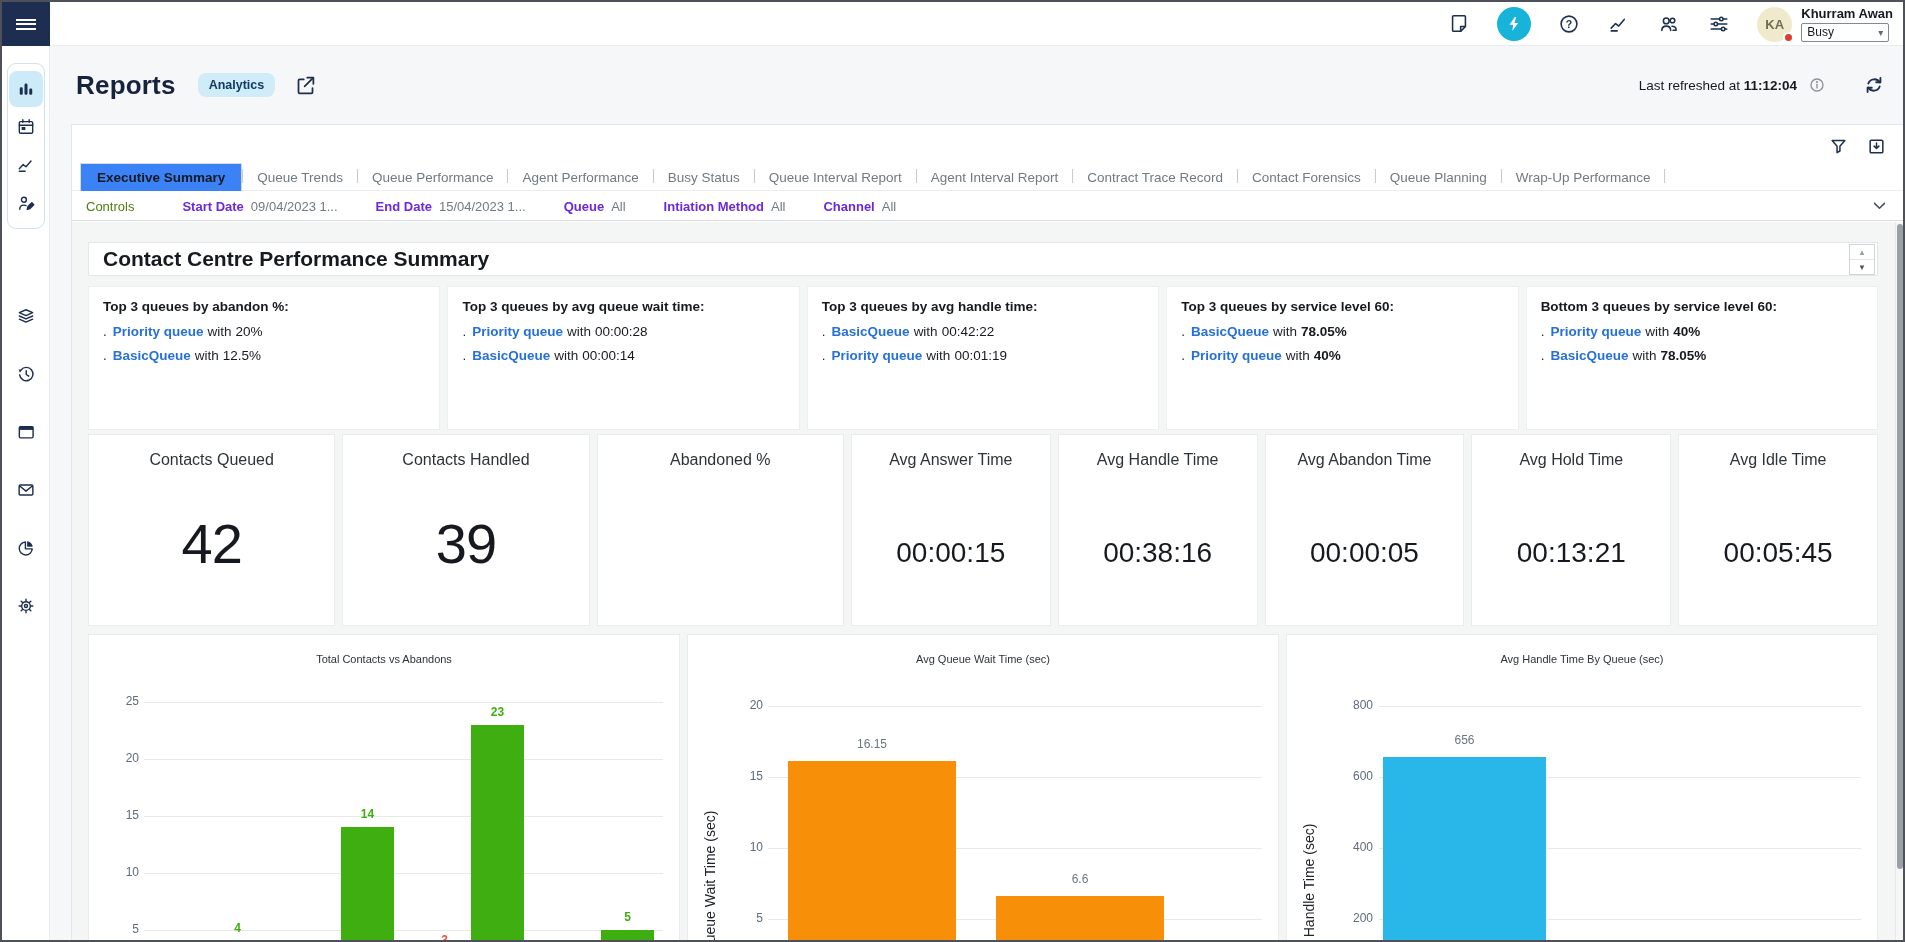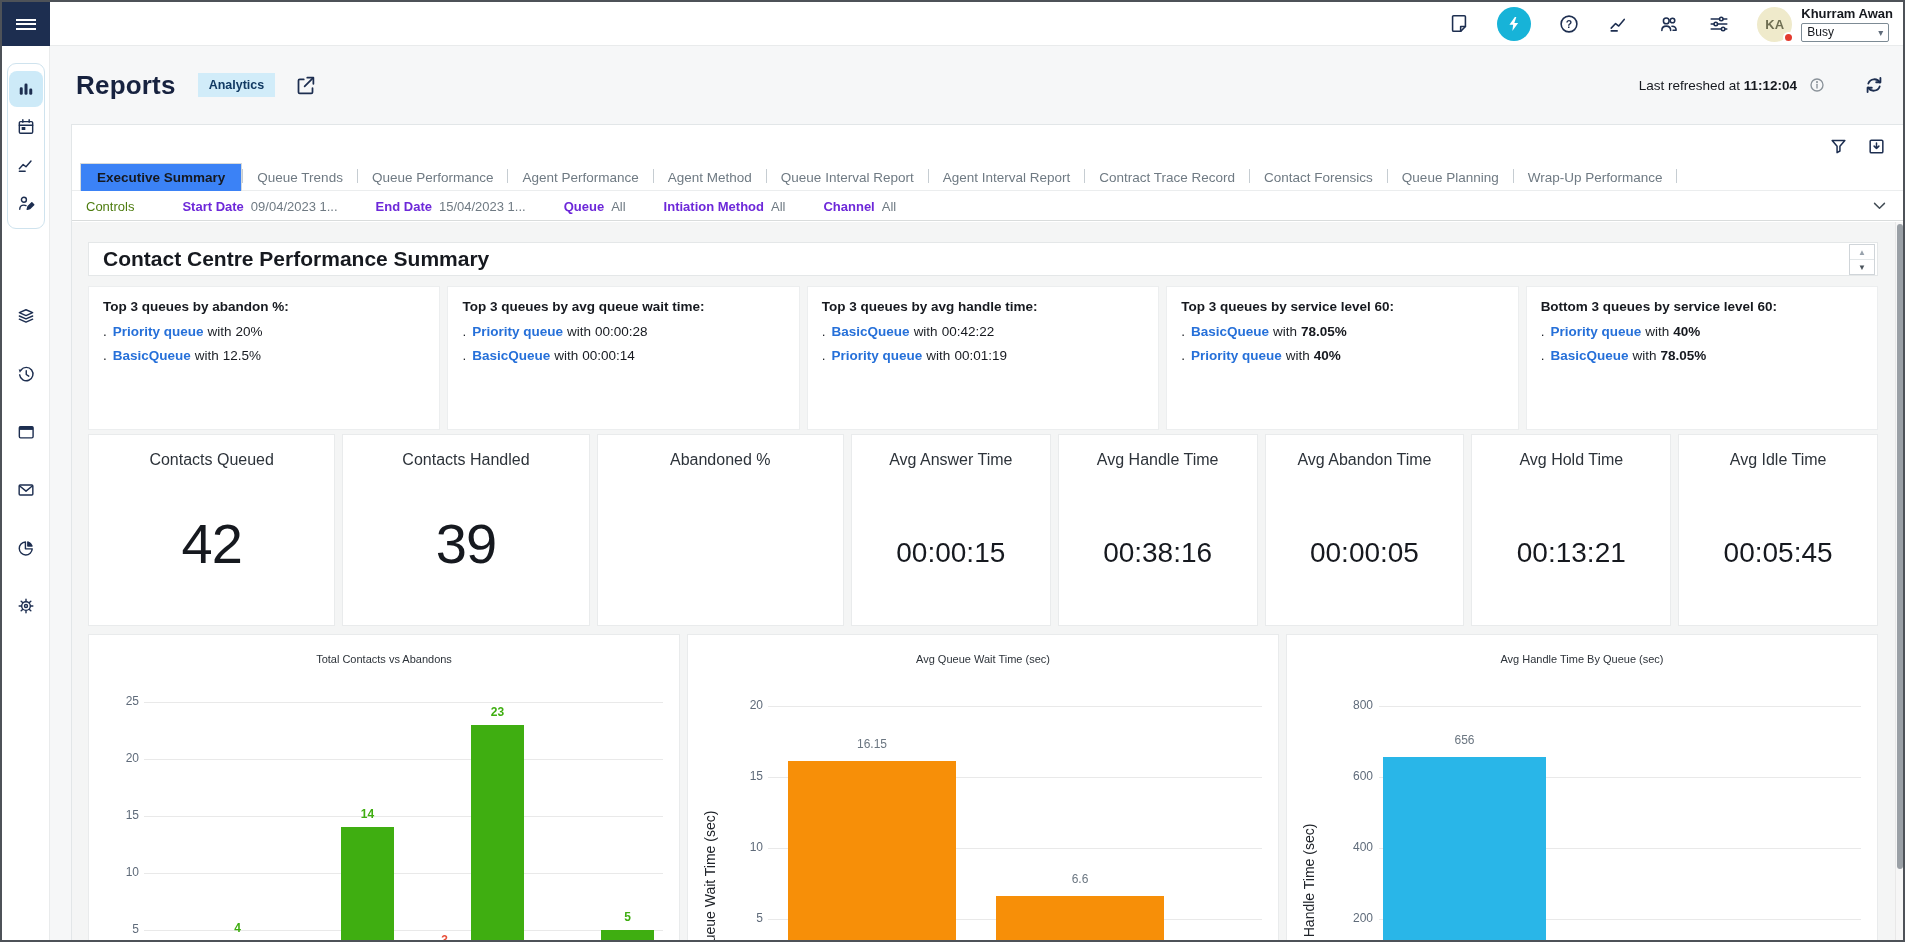--- a/index.html
+++ b/index.html
@@ -28,21 +28,21 @@
   
   .sidebar{position:absolute;left:0;top:44px;bottom:0;width:48px;background:#fff;border-right:1px solid #e9ebec;z-index:25;}
   .sb-group{position:absolute;left:5px;top:17px;width:38px;border:1px solid #cfe3ee;border-radius:9px;background:#fff;padding:5px 0;}
   .sb-item{width:34px;height:36px;margin:2px auto;display:flex;align-items:center;justify-content:center;border-radius:8px;cursor:pointer;}
   .sb-item.active{background:#cdeaf8;}
   .sb-loose{position:absolute;left:5px;top:250px;width:38px;display:flex;flex-direction:column;gap:18px;}
 
   
   .hdr{position:absolute;left:48px;top:44px;right:0;height:78px;display:flex;align-items:center;padding:0 18px 0 26px;}
   .hdr-title{font-size:26px;font-weight:800;color:#17223f;letter-spacing:.2px;}
-  .hdr-badge{margin-left:22px;background:#d1ecf9;color:#123a63;font-size:12.5px;font-weight:700;padding:5px 11px;border-radius:0;}
+  .hdr-badge{margin-left:22px;background:#d1ecf9;color:#123a63;font-size:12.5px;font-weight:700;padding:5px 11px;border-radius:8px;}
   .hdr-ext{margin-left:20px;cursor:pointer;}
   .hdr-right{margin-left:auto;display:flex;align-items:center;gap:12px;}
   .refresh-text{font-size:13.5px;color:#16191f;}
   .refresh-text b{font-weight:700;}
   .gap26{width:14px;}
 
   
   .panel{position:absolute;left:69px;top:122px;width:1834px;height:830px;background:#fff;border:1px solid #e2e6e8;z-index:5;}
   .panel-top{position:relative;height:38px;}
   .pt-icons{position:absolute;right:18px;top:11px;display:flex;gap:18px;}
@@ -302,21 +302,21 @@
 
     <div class="tabs-row">
       <span class="tab active">Executive Summary</span>
       <span class="tabsep"></span>
       <span class="tab">Queue Trends</span>
       <span class="tabsep"></span>
       <span class="tab">Queue Performance</span>
       <span class="tabsep"></span>
       <span class="tab">Agent Performance</span>
       <span class="tabsep"></span>
-      <span class="tab">Agent Method</span>
+      <span class="tab">Busy Status</span>
       <span class="tabsep"></span>
       <span class="tab">Queue Interval Report</span>
       <span class="tabsep"></span>
       <span class="tab">Agent Interval Report</span>
       <span class="tabsep"></span>
       <span class="tab">Contract Trace Record</span>
       <span class="tabsep"></span>
       <span class="tab">Contact Forensics</span>
       <span class="tabsep"></span>
       <span class="tab">Queue Planning</span>

